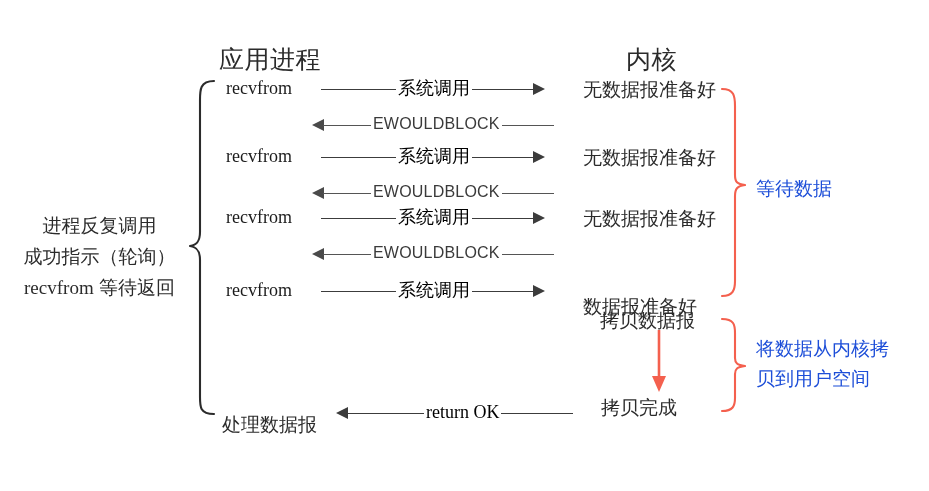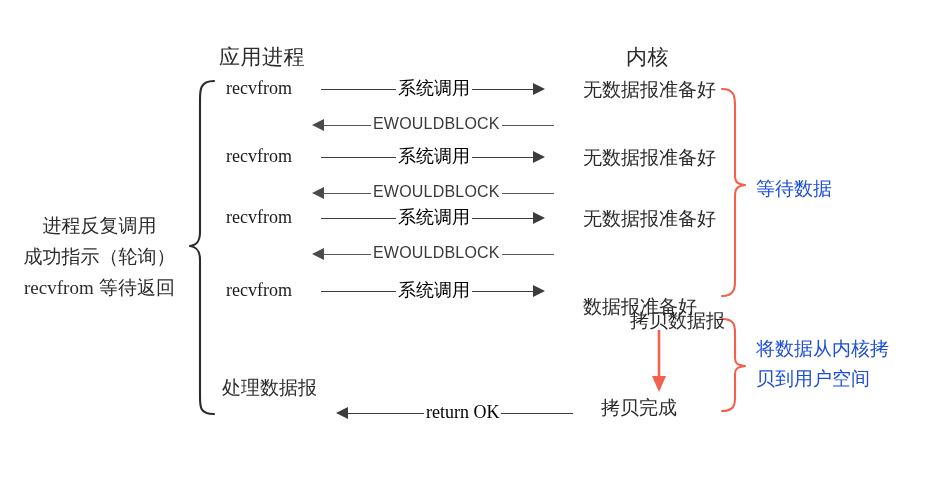--- a/index.html
+++ b/index.html
@@ -22,21 +22,21 @@
   }
   .serif {
     font-family: "Liberation Serif", "DejaVu Serif", serif;
     color: #1b1b1b;
     white-space: nowrap;
   }
   .abs { position: absolute; }
 
   
   .col-header {
-    font-size: 21px;
+    font-size: 25px;
     letter-spacing: 0.5px;
   }
 
   
   .proc-label {
     font-size: 18px;
     text-align: left;
   }
 
   
@@ -225,23 +225,23 @@
 
   <div class="abs serif proc-label" style="left:226px; top:280px;">recvfrom</div>
   <div class="arrow-row" style="left:321px; top:281px;">
     <div class="line" style="width:75px;"></div>
     <div class="cjk mid-label">系统调用</div>
     <div class="line" style="width:62px;"></div>
     <div class="arrowhead-right"></div>
   </div>
   <div class="abs cjk kernel-label" style="left:583px; top:294px;text-align:center;">数据报准备好</div>
 
-  <div class="abs cjk kernel-label" style="left:630px; top:308px;">拷贝数据报</div>
-
-  <div class="abs cjk kernel-label" style="left:222px; top:375px;font-family:Liberation Mono, monospace;">处理数据报</div>
+  <div class="abs cjk kernel-label" style="left:600px; top:308px;">拷贝数据报</div>
+
+  <div class="abs cjk kernel-label" style="left:222px; top:412px;font-family:Liberation Mono, monospace;">处理数据报</div>
   <div class="arrow-row" style="left:336px; top:403px;">
     <div class="arrowhead-left"></div>
     <div class="line" style="width:77px;"></div>
     <div class="serif mid-label serif-lbl">return OK</div>
     <div class="line" style="width:72px;"></div>
   </div>
   <div class="abs cjk kernel-label" style="left:601px; top:395px;">拷贝完成</div>
 
   <div class="abs cjk bracket-caption" style="left:756px; top:174px;">等待数据</div>
 

